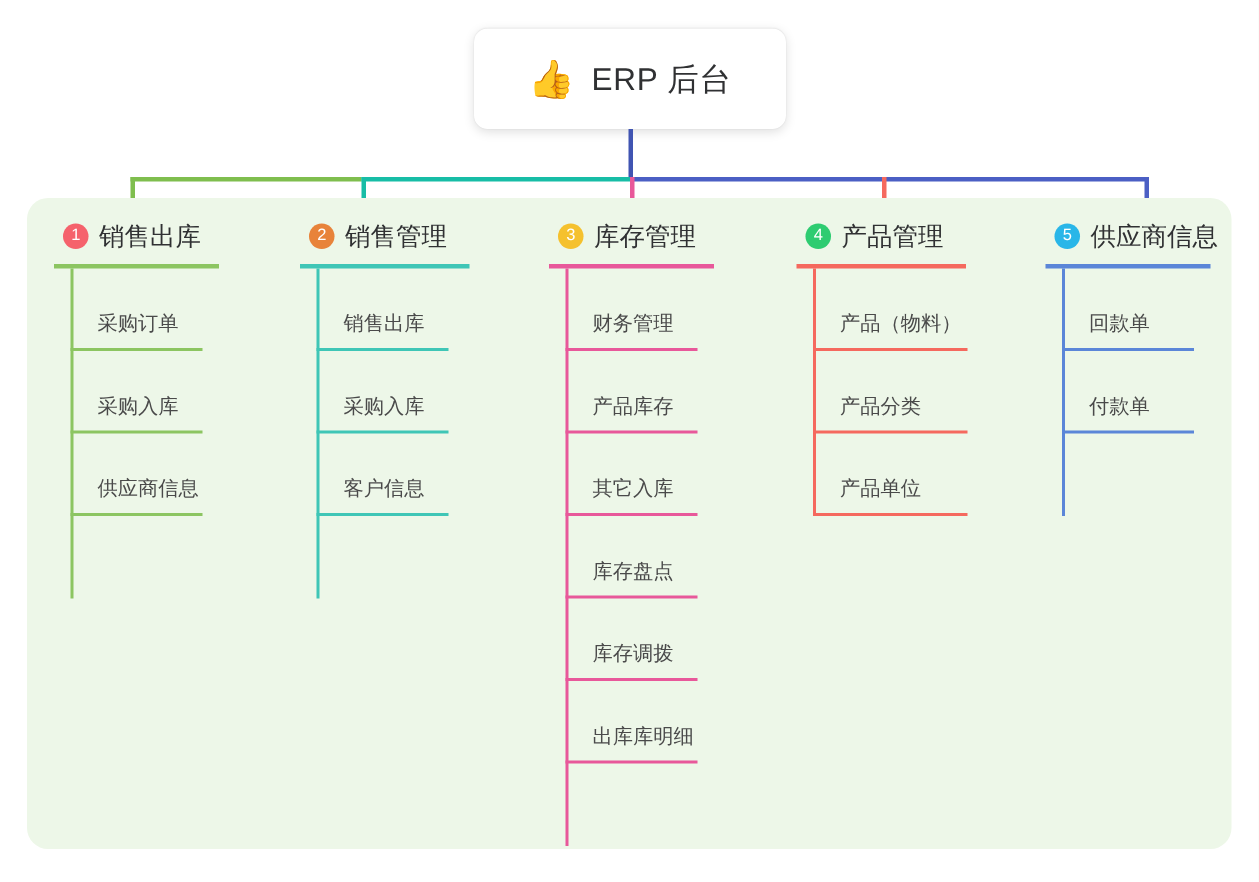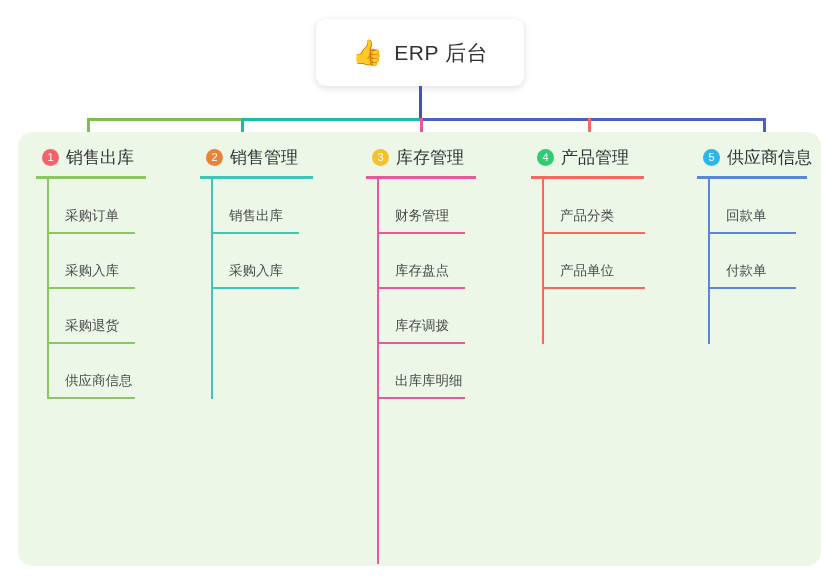--- a/index.html
+++ b/index.html
@@ -164,24 +164,20 @@
         <div class="col-spine" style="background: rgb(140, 197, 97); height: 220px;"></div>
         <div class="leaf">
           <span class="leaf-label">采购订单</span>
           <div class="leaf-rule" style="width: 88px; background: rgb(140, 197, 97);"></div>
         </div>
         <div class="leaf">
           <span class="leaf-label">采购入库</span>
           <div class="leaf-rule" style="width: 88px; background: rgb(140, 197, 97);"></div>
         </div>
         <div class="leaf">
-          <span class="leaf-label">采购退货</span>
-          <div class="leaf-rule" style="width: 88px; background: rgb(140, 197, 97);"></div>
-        </div>
-        <div class="leaf">
           <span class="leaf-label">供应商信息</span>
           <div class="leaf-rule" style="width: 88px; background: rgb(140, 197, 97);"></div>
         </div>
       </div>
     </div>
     <div class="column" style="left: 200px;">
       <div class="col-head">
         <span class="badge" style="background: rgb(232, 131, 58);">2</span>
         <span class="col-title">销售管理</span>
       </div>
@@ -189,35 +185,47 @@
       <div class="col-body">
         <div class="col-spine" style="background: rgb(63, 198, 182); height: 220px;"></div>
         <div class="leaf">
           <span class="leaf-label">销售出库</span>
           <div class="leaf-rule" style="width: 88px; background: rgb(63, 198, 182);"></div>
         </div>
         <div class="leaf">
           <span class="leaf-label">采购入库</span>
           <div class="leaf-rule" style="width: 88px; background: rgb(63, 198, 182);"></div>
         </div>
+        <div class="leaf">
+          <span class="leaf-label">客户信息</span>
+          <div class="leaf-rule" style="width: 88px; background: rgb(63, 198, 182);"></div>
+        </div>
       </div>
     </div>
     <div class="column" style="left: 366px;">
       <div class="col-head">
         <span class="badge" style="background: rgb(245, 193, 46);">3</span>
         <span class="col-title">库存管理</span>
       </div>
       <div class="col-rule" style="width: 110px; background: rgb(232, 88, 154);"></div>
       <div class="col-body">
         <div class="col-spine" style="background: rgb(232, 88, 154); height: 385px;"></div>
         <div class="leaf">
           <span class="leaf-label">财务管理</span>
           <div class="leaf-rule" style="width: 88px; background: rgb(232, 88, 154);"></div>
         </div>
         <div class="leaf">
+          <span class="leaf-label">产品库存</span>
+          <div class="leaf-rule" style="width: 88px; background: rgb(232, 88, 154);"></div>
+        </div>
+        <div class="leaf">
+          <span class="leaf-label">其它入库</span>
+          <div class="leaf-rule" style="width: 88px; background: rgb(232, 88, 154);"></div>
+        </div>
+        <div class="leaf">
           <span class="leaf-label">库存盘点</span>
           <div class="leaf-rule" style="width: 88px; background: rgb(232, 88, 154);"></div>
         </div>
         <div class="leaf">
           <span class="leaf-label">库存调拨</span>
           <div class="leaf-rule" style="width: 88px; background: rgb(232, 88, 154);"></div>
         </div>
         <div class="leaf">
           <span class="leaf-label">出库库明细</span>
           <div class="leaf-rule" style="width: 88px; background: rgb(232, 88, 154);"></div>
@@ -226,20 +234,24 @@
     </div>
     <div class="column" style="left: 531px;">
       <div class="col-head">
         <span class="badge" style="background: rgb(46, 204, 113);">4</span>
         <span class="col-title">产品管理</span>
       </div>
       <div class="col-rule" style="width: 113px; background: rgb(245, 105, 94);"></div>
       <div class="col-body">
         <div class="col-spine" style="background: rgb(245, 105, 94); height: 165px;"></div>
         <div class="leaf">
+          <span class="leaf-label">产品（物料）</span>
+          <div class="leaf-rule" style="width: 103px; background: rgb(245, 105, 94);"></div>
+        </div>
+        <div class="leaf">
           <span class="leaf-label">产品分类</span>
           <div class="leaf-rule" style="width: 103px; background: rgb(245, 105, 94);"></div>
         </div>
         <div class="leaf">
           <span class="leaf-label">产品单位</span>
           <div class="leaf-rule" style="width: 103px; background: rgb(245, 105, 94);"></div>
         </div>
       </div>
     </div>
     <div class="column" style="left: 697px;">

